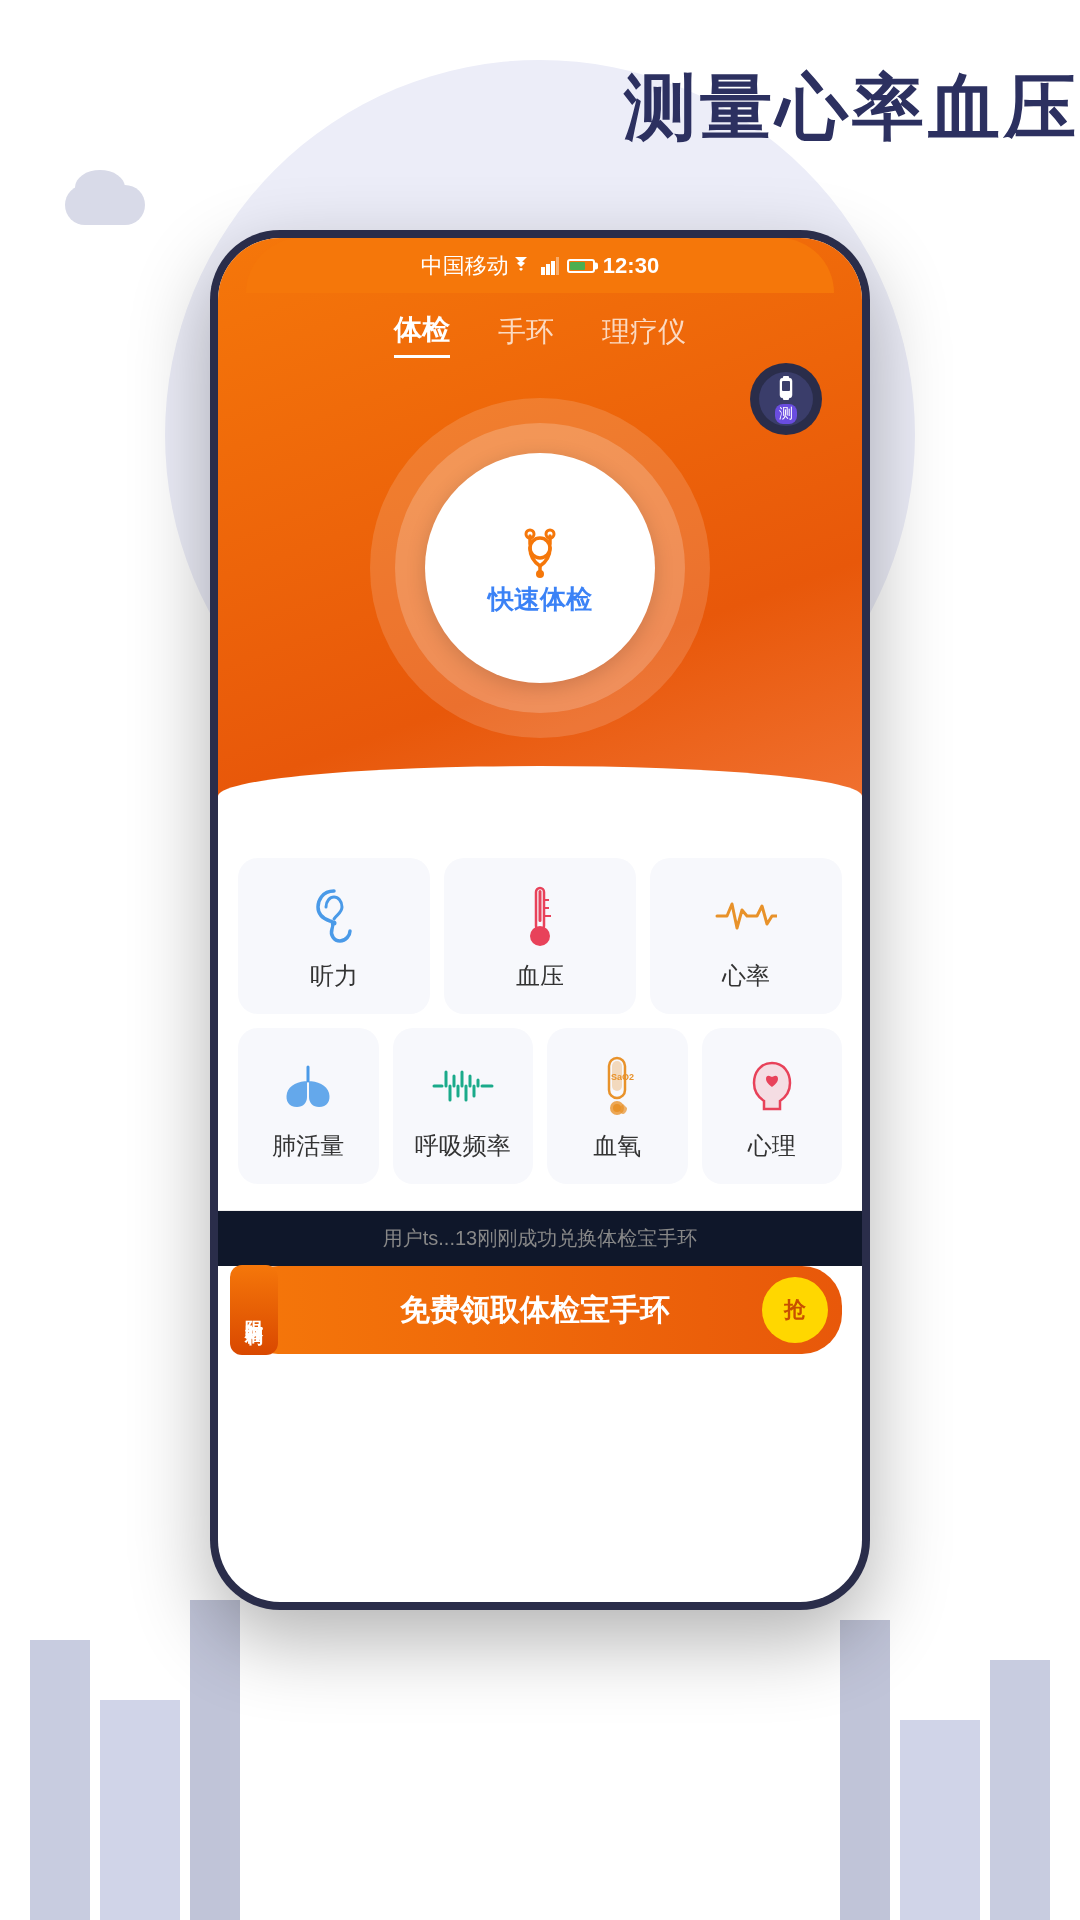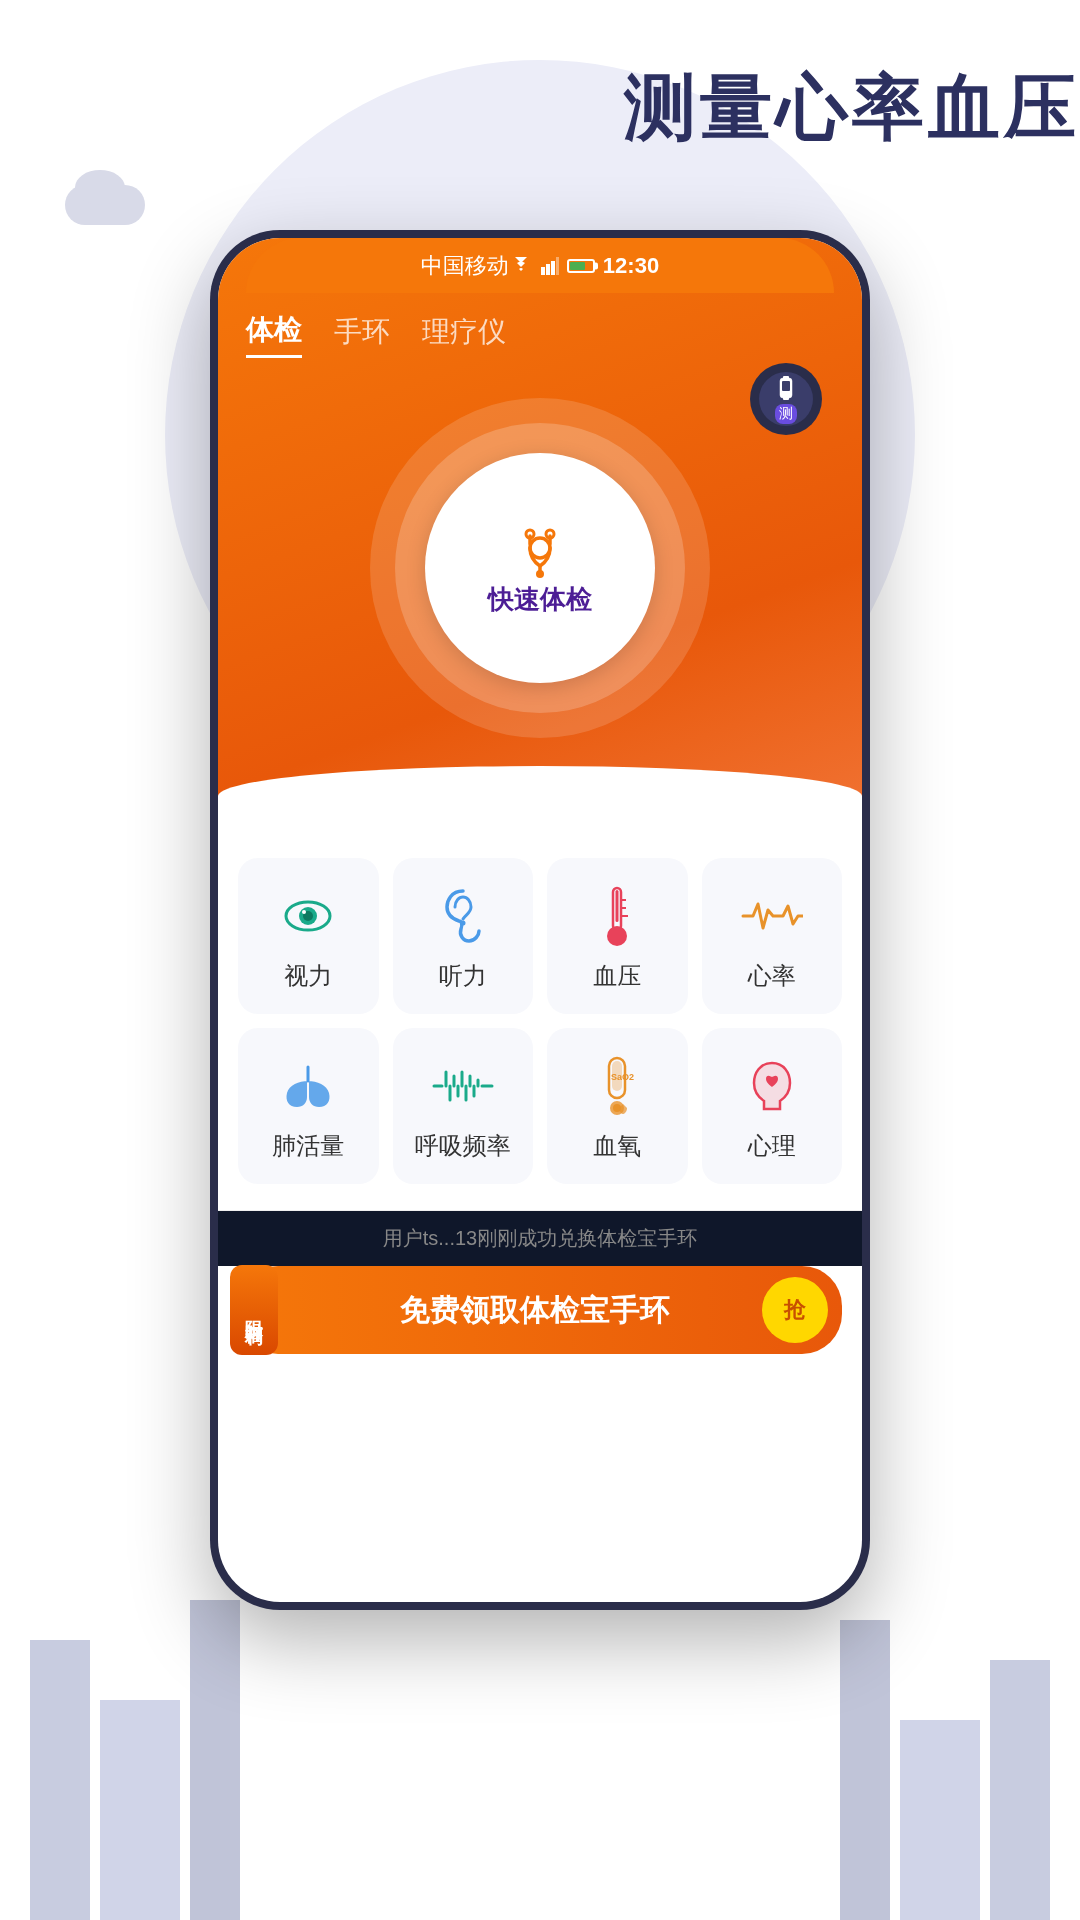--- a/index.html
+++ b/index.html
@@ -159,22 +159,23 @@
     
     .header-section {
       background: linear-gradient(160deg, #f5770a 0%, #e8580a 70%, #f07030 100%);
       padding: 0 28px 40px;
     }
 
     
     .tab-nav {
       display: flex;
       align-items: center;
-      gap: 32px;
+      gap: 48px;
       padding: 18px 0 10px;
+      justify-content: center;
     }
     .tab-item {
       font-size: 28px;
       color: rgba(255,255,255,0.75);
       font-weight: 400;
       cursor: pointer;
       padding-bottom: 6px;
     }
     .tab-item.active {
       color: #fff;
@@ -248,21 +249,21 @@
       display: flex;
       flex-direction: column;
       align-items: center;
       justify-content: center;
       cursor: pointer;
       box-shadow: 0 4px 20px rgba(0,0,0,0.15);
     }
     .circle-label {
       font-size: 26px;
       font-weight: 600;
-      color: #4c1d95;
+      color: #3b82f6;
     }
 
     
     .wave-separator {
       height: 50px;
       background: #fff;
       position: relative;
       margin-top: -2px;
     }
     .wave-separator::before {
@@ -488,31 +489,20 @@
         </div>
       </div>
     </div>
 
     <div class="wave-separator"></div>
 
     <div class="grid-section">
 
       <div class="grid-row">
 
-        <div class="grid-item">
-          <div class="grid-icon icon-eye">
-            <svg width="52" height="38" viewBox="0 0 52 38">
-              <ellipse cx="26" cy="19" rx="22" ry="14" fill="none" stroke="#1aaa8a" stroke-width="3"></ellipse>
-              <circle cx="26" cy="19" r="9" fill="#1aaa8a"></circle>
-              <circle cx="26" cy="19" r="5" fill="#0d7a60"></circle>
-              <circle cx="22" cy="15" r="2" fill="white"></circle>
-            </svg>
-          </div>
-          <span class="grid-label">视力</span>
-        </div>
 
         <div class="grid-item">
           <div class="grid-icon icon-ear">
             <svg width="40" height="58" viewBox="0 0 40 58">
               <path d="M20 4 C8 4 4 14 4 20 C4 28 10 32 16 34 C18 34 20 36 18 42 C16 48 20 54 26 54 C32 54 36 48 36 44" fill="none" stroke="#4a9ae8" stroke-width="3.5" stroke-linecap="round"></path>
               <path d="M12 20 C12 14 16 10 20 10 C24 10 28 14 28 20 C28 26 22 28 20 32" fill="none" stroke="#4a9ae8" stroke-width="3" stroke-linecap="round"></path>
               <circle cx="20" cy="36" r="2.5" fill="#4a9ae8"></circle>
             </svg>
           </div>
           <span class="grid-label">听力</span>

